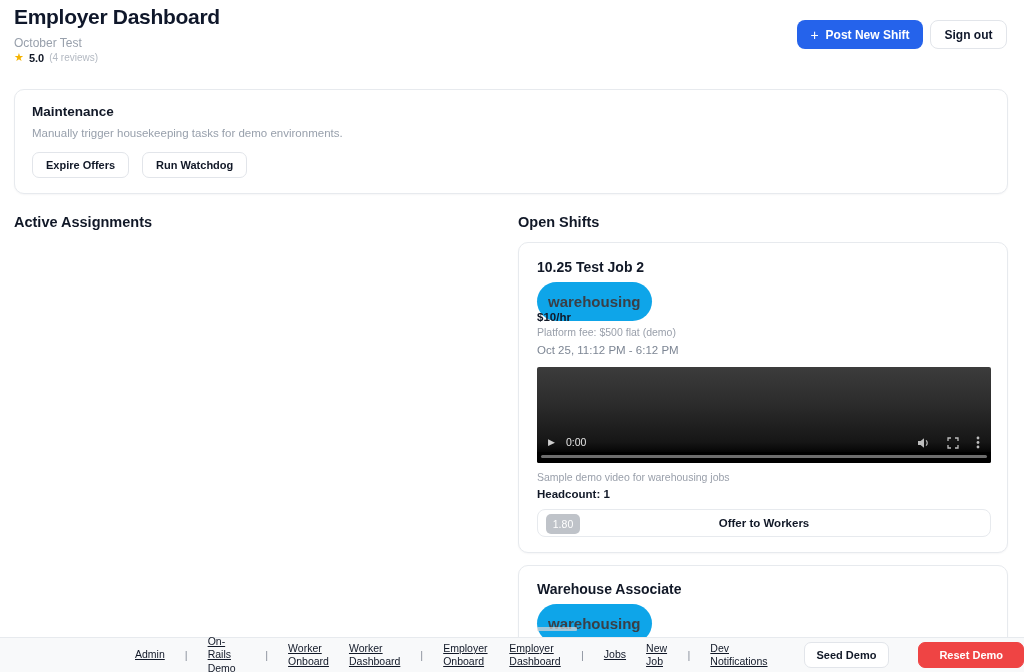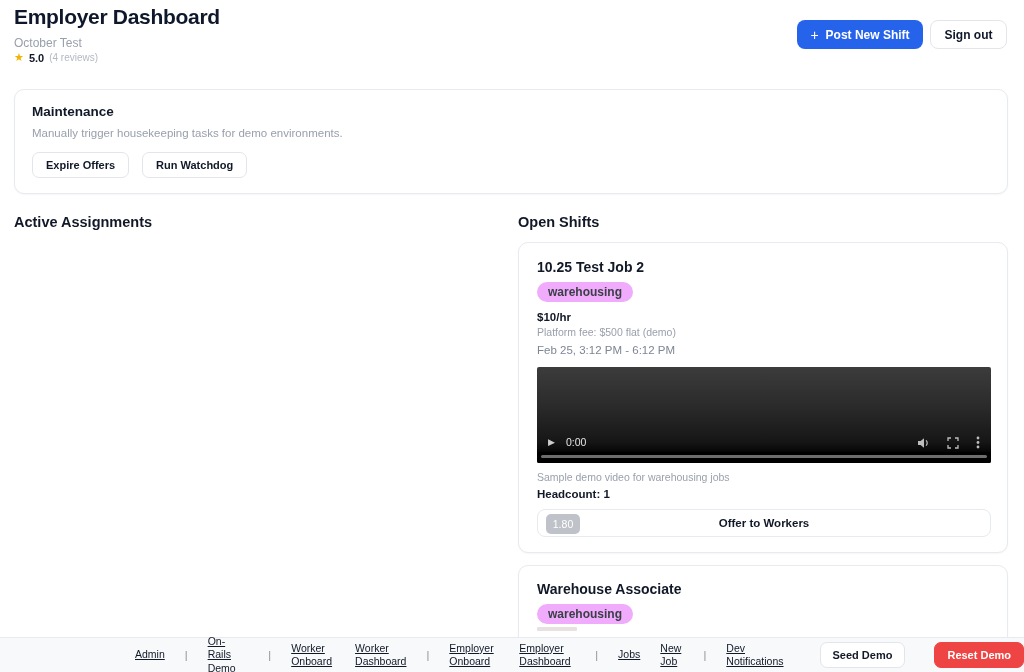--- a/index.html
+++ b/index.html
@@ -40,22 +40,22 @@
 
   
   .empty-card { left:14px; top:242px; width:486px; height:100px; display:flex; flex-direction:column;
                 align-items:center; justify-content:center; gap:4px; }
   .empty-title { font-size:12.5px; color:#949ba6; }
   .empty-sub { font-size:11px; color:#aeb4bd; }
 
   
   .shift-card1 { left:518px; top:242px; width:490px; height:311px; }
   .job-title { left:18px; top:16px; font-size:14px; font-weight:700; color:#111827; }
-  .tag { position:absolute; left:18px; display:inline-block; background:#f0abfc; color:#3a3f46;
-         font-size:12px; font-weight:600; padding:3px 11px; border-radius:999px; }
+  .tag { position:absolute; left:18px; display:inline-block; background:#0ea5e9; color:#3a3f46;
+         font-size:15px; font-weight:600; padding:11px 11px; border-radius:999px; }
   .tag1 { top:39px; }
   .rate { left:18px; top:68px; font-size:11.5px; font-weight:700; color:#111827; }
   .fee  { left:18px; top:83px; font-size:10.5px; color:#9aa0ab; }
   .schedule { left:18px; top:101px; font-size:11.5px; color:#7d8694; }
 
   .video { left:18px; top:124px; width:454px; height:96px; border-radius:2px; overflow:hidden;
            background:linear-gradient(180deg,#3c3c3c 0%, #2b2b2b 40%, #161616 78%, #000 92%); }
   .vband { position:absolute; left:0; bottom:0; width:100%; height:11px; background:#000; }
   .vprog { position:absolute; left:4px; right:4px; bottom:5px; height:3px; background:#6d6d6d; border-radius:2px; }
   .vctrl-left { position:absolute; left:11px; bottom:15px; display:flex; align-items:center; gap:11px; }
@@ -83,21 +83,21 @@
 
   
   .footer { position:absolute; left:0; top:637px; width:1024px; height:35px; background:#f8f9fa;
             border-top:1px solid #e7eaee; z-index:5; display:flex; align-items:center;
             padding-left:135px; gap:20px; }
   .flink { font-size:10.5px; color:#111827; text-decoration:underline; line-height:1.25;
            display:inline-block; cursor:pointer; }
   .fsep { color:#8a919c; font-size:11px; }
   .btn-seed { margin-left:16px; padding:6px 12px; background:#fff; border:1px solid #e2e5ea;
               border-radius:7px; font-size:11px; font-weight:600; color:#111827; }
-  .btn-reset { margin-left:9px; padding:6px 12px; background:#ef4444; border:1px solid #ef4444;
+  .btn-reset { margin-left:9px; padding:6px 20px; background:#ef4444; border:1px solid #ef4444;
                border-radius:7px; font-size:11px; font-weight:700; color:#fff; }
 </style>
 </head>
 <body>
 
 <div class="page">
 
   <div class="abs page-title">Employer Dashboard</div>
   <div class="abs company-name">October Test</div>
   <div class="abs rating-row">
@@ -122,21 +122,21 @@
 
   <div class="abs section-heading" style="left:14px; top:214px;">Active Assignments</div>
   <div class="abs section-heading" style="left:518px; top:214px;">Open Shifts</div>
 
 
   <div class="card shift-card1">
     <div class="abs job-title">10.25 Test Job 2</div>
     <div class="tag tag1">warehousing</div>
     <div class="abs rate">$10/hr</div>
     <div class="abs fee">Platform fee: $500 flat (demo)</div>
-    <div class="abs schedule">Feb 25, 3:12 PM - 6:12 PM</div>
+    <div class="abs schedule">Oct 25, 11:12 PM - 6:12 PM</div>
 
     <div class="abs video">
       <div class="vband"></div>
       <div class="vprog"></div>
       <div class="vctrl-left">
         <span class="play-icon">▶</span>
         <span class="vtime">0:00</span>
       </div>
       <div class="vctrl-right">
         <span>

